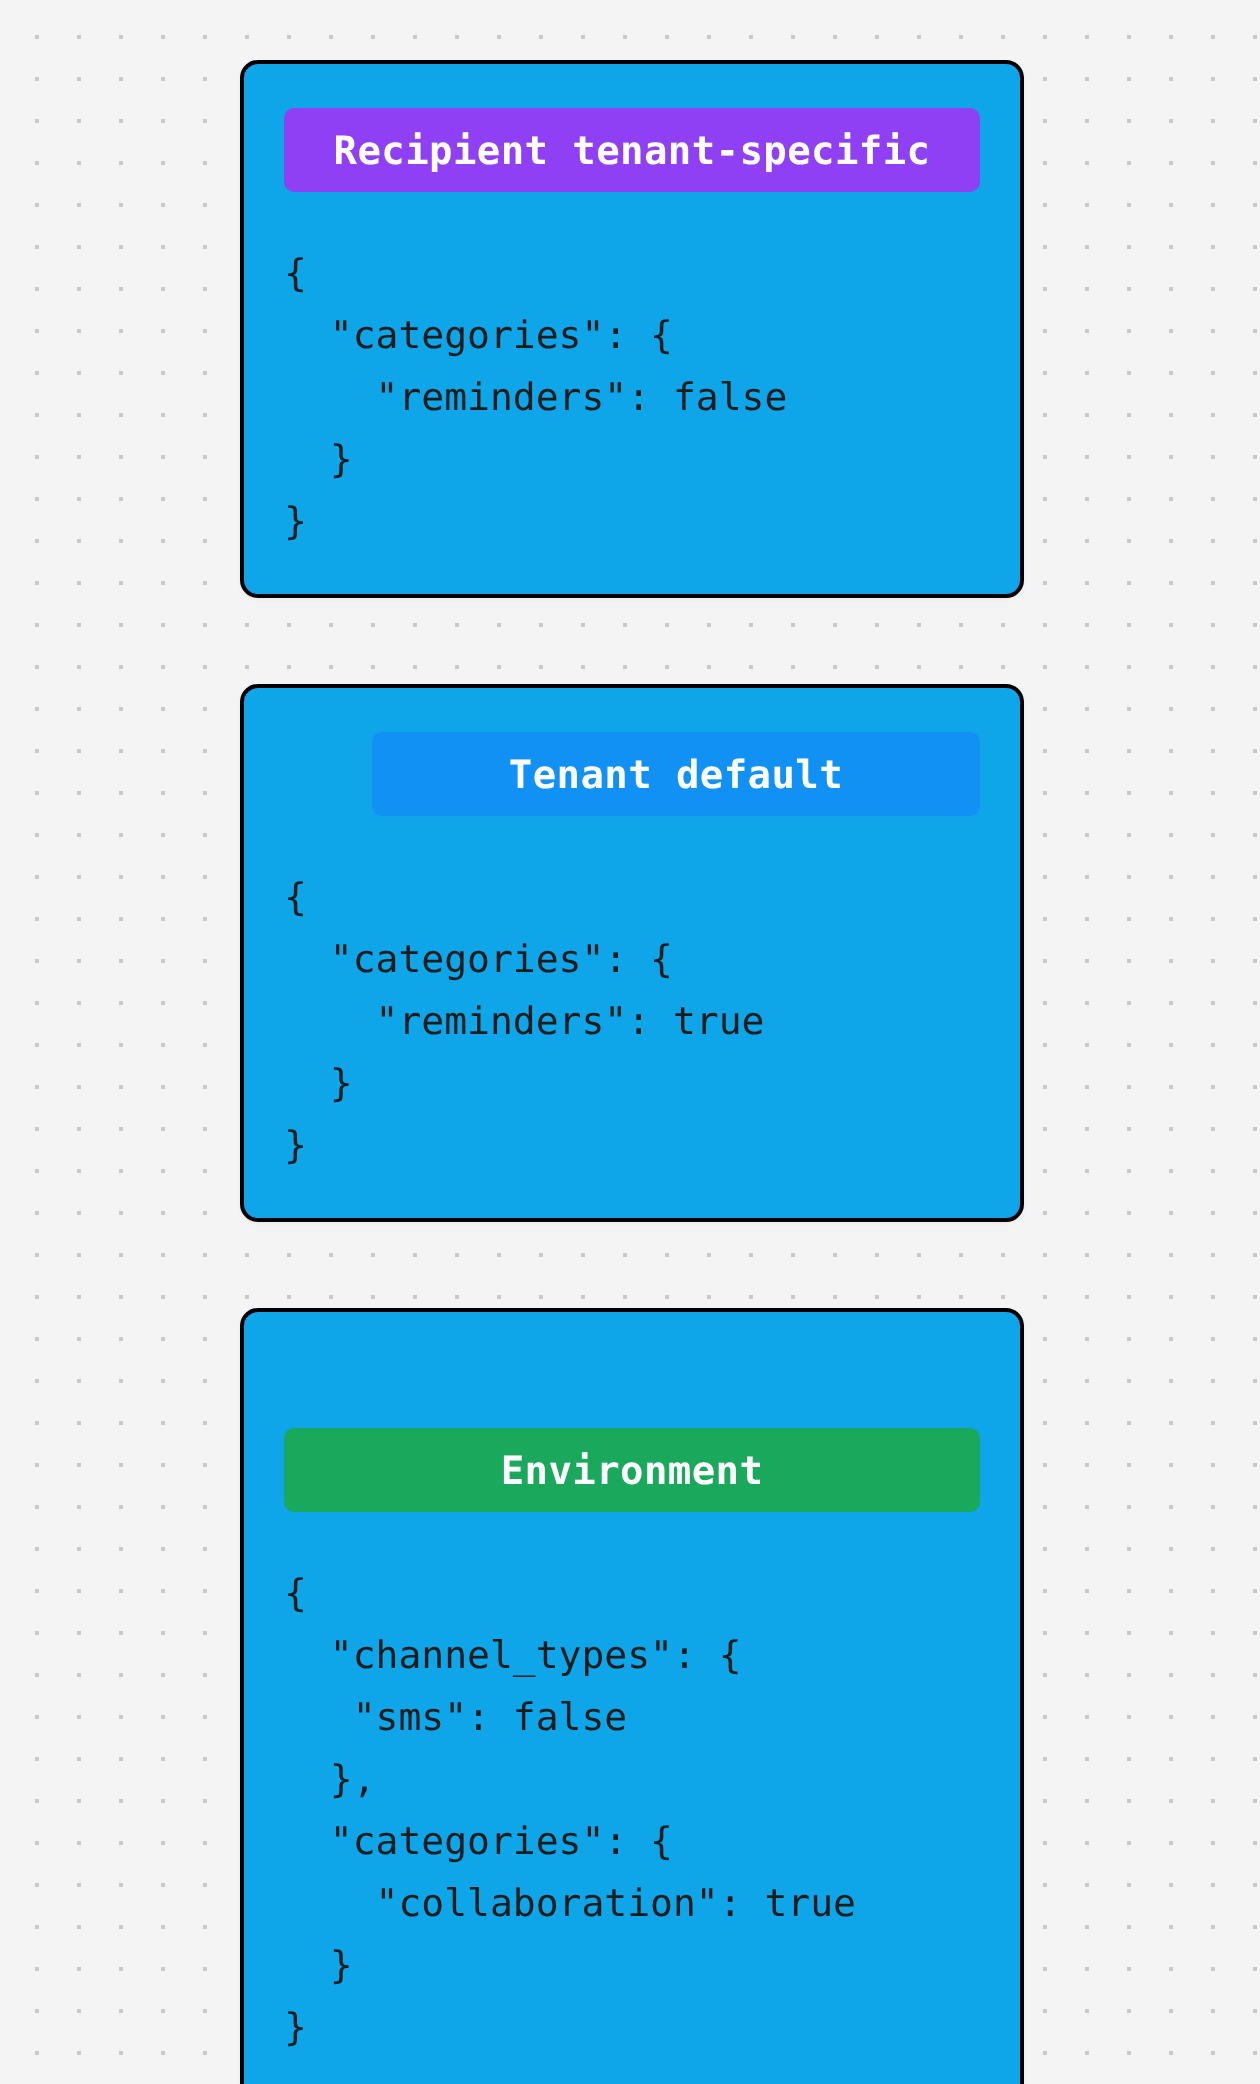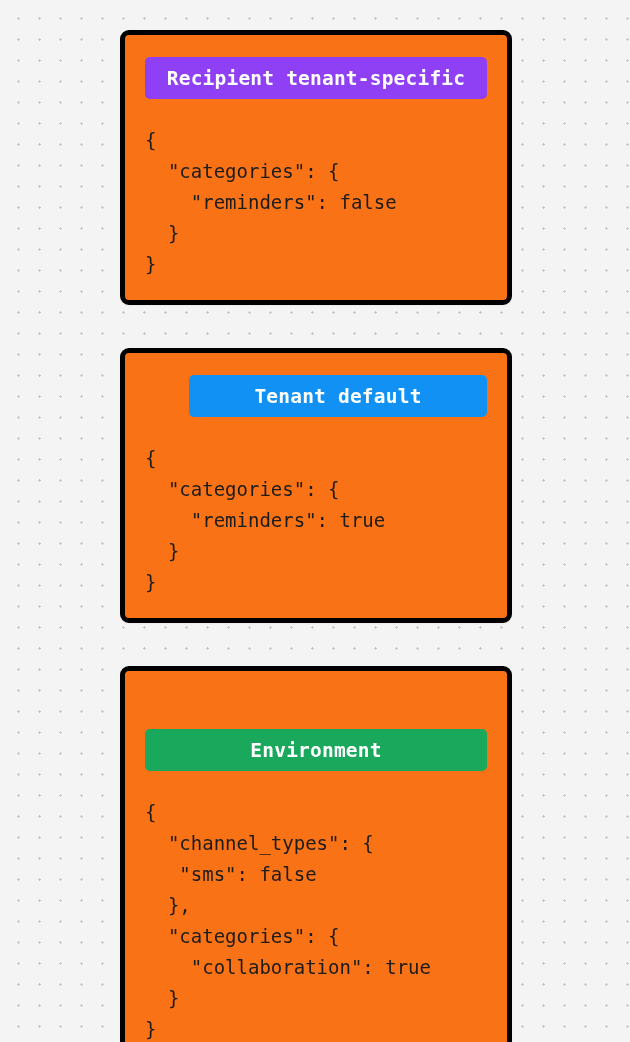--- a/index.html
+++ b/index.html
@@ -22,22 +22,22 @@
     position: absolute;
     left: 120px;
     top: 30px;
     width: 392px;
     display: flex;
     flex-direction: column;
     gap: 43px;
   }
 
   .card {
-    background: #f97316;
-    border: 5px solid #000000;
+    background: #0ea5e9;
+    border: 2px solid #000000;
     border-radius: 9px;
     box-shadow: 0 1px 2px rgba(0,0,0,0.045);
     padding: 22px 20px 20px 20px;
     box-sizing: border-box;
   }
 
   .badge {
     height: 42px;
     border-radius: 5px;
     display: flex;

